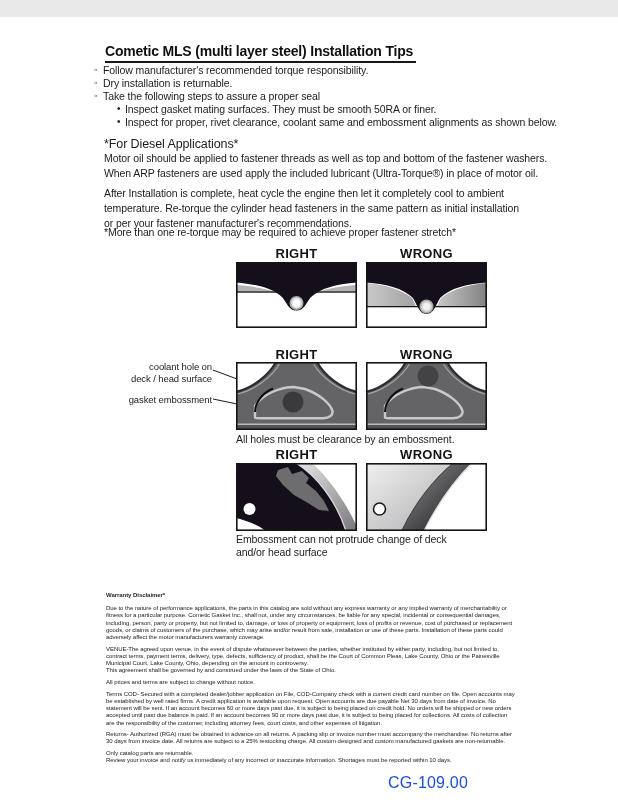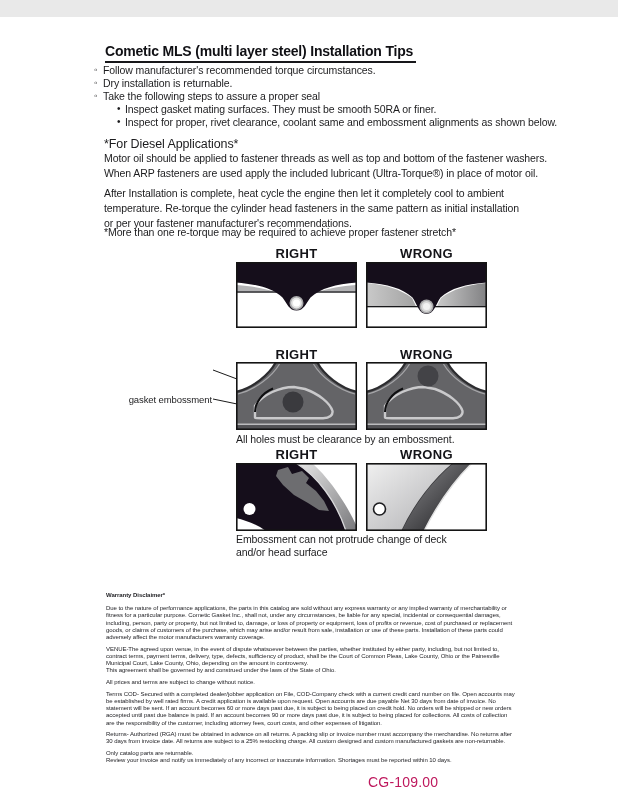--- a/index.html
+++ b/index.html
@@ -31,33 +31,33 @@
        white-space:pre-line;letter-spacing:-0.1px;}
   #lab1{left:116px;top:344px;width:96px;}
   #lab2{left:102px;top:377px;width:110px;}
   #leaders{position:absolute;left:212px;top:350px;}
 
   .legal{position:absolute;left:106px;top:575px;width:410px;font-size:6px;
          line-height:7.2px;letter-spacing:-0.05px;color:#242428;}
   .legal p{margin:0 0 4.5px 0;white-space:pre-line;}
   .legal p.bold{font-weight:bold;margin-bottom:6px;}
 
-  .footer-code{position:absolute;left:368px;top:757px;font-size:14px;color:#be185d;letter-spacing:0.2px;}
+  .footer-code{position:absolute;left:388px;top:757px;font-size:16px;color:#1d4ed8;letter-spacing:0.2px;}
 </style>
 </head>
 <body>
 
 <div id="page">
 
   <div class="title">Cometic MLS (multi layer steel) Installation Tips</div>
 
   <div class="bullets">
     <div class="b-row">
       <span class="blt">◦</span>
-      <span>Follow manufacturer's recommended torque circumstances.</span>
+      <span>Follow manufacturer's recommended torque responsibility.</span>
     </div>
     <div class="b-row">
       <span class="blt">◦</span>
       <span>Dry installation is returnable.</span>
     </div>
     <div class="b-row">
       <span class="blt">◦</span>
       <span>Take the following steps to assure a proper seal</span>
     </div>
     <div class="b-row sub">
@@ -116,20 +116,22 @@
       <circle cx="60.5" cy="44.5" r="5.4" fill="#d9d9d9"></circle>
       <circle cx="60.5" cy="44.5" r="3.5" fill="#f2f2f2"></circle>
       <rect x="0.8" y="0.8" width="119.4" height="64.4" fill="none" stroke="#141414" stroke-width="1.6"></rect>
     </svg>
   </div>
 
 
   <div class="dg-h" style="left:236px;top:330px;">RIGHT</div>
   <div class="dg-h" style="left:366px;top:330px;">WRONG</div>
 
+  <div class="lab" id="lab1">coolant hole on
+deck / head surface</div>
   <div class="lab" id="lab2">gasket embossment</div>
   <svg id="leaders" width="88" height="48" viewBox="0 0 88 48">
     <line x1="1" y1="3" x2="81" y2="33" stroke="#1a1a1a" stroke-width="1"></line>
     <line x1="1" y1="32" x2="54" y2="43" stroke="#1a1a1a" stroke-width="1"></line>
   </svg>
 
   <div class="dg-box" style="left:236px;top:345px;">
     <svg width="121" height="68" viewBox="0 0 121 68">
       <rect x="0" y="0" width="121" height="68" fill="#646467"></rect>
       <path d="M0,0 H40 C33,13 17,26 0,30 Z" fill="#ffffff"></path>

